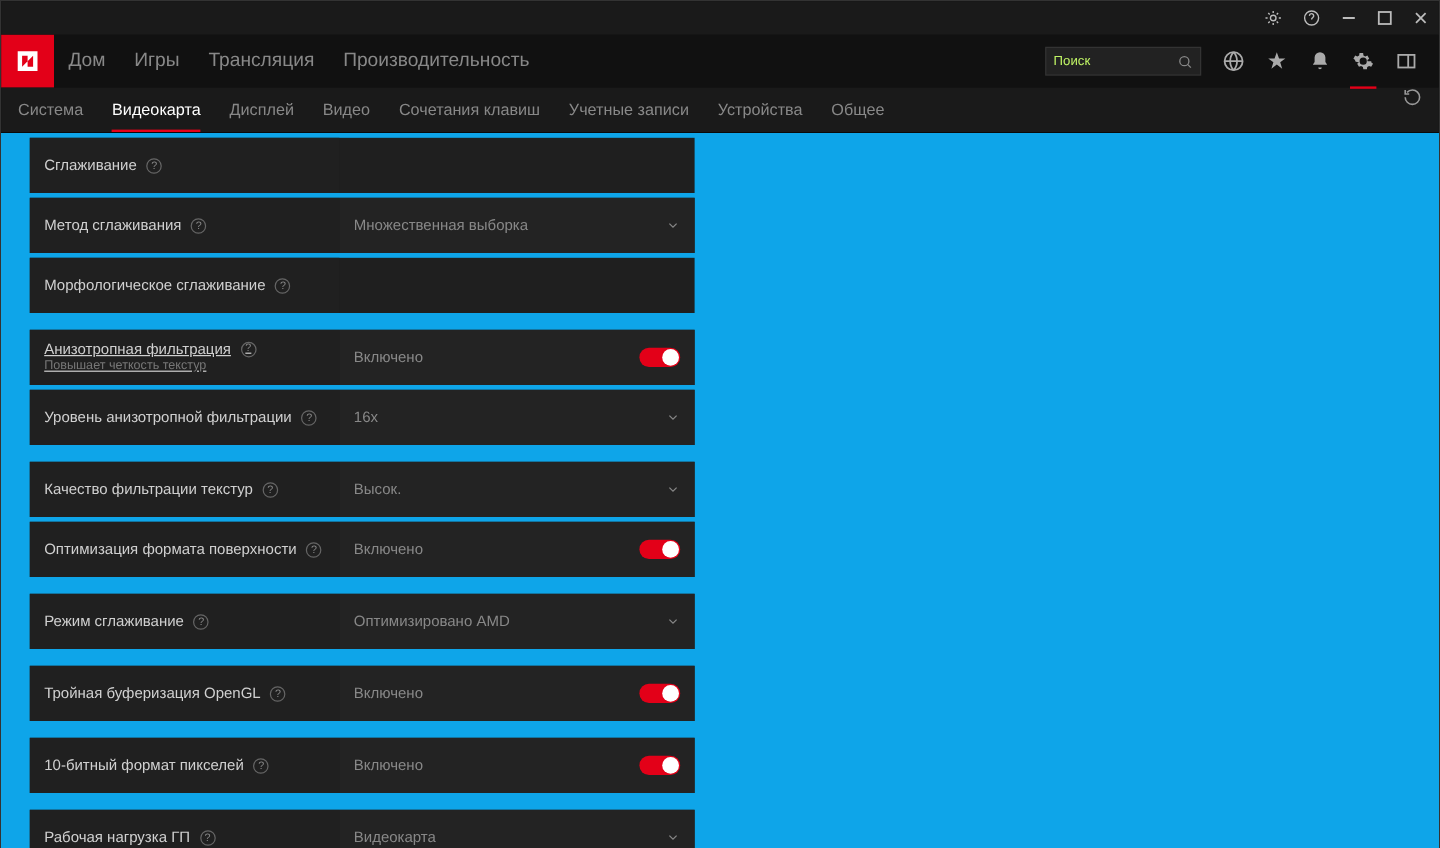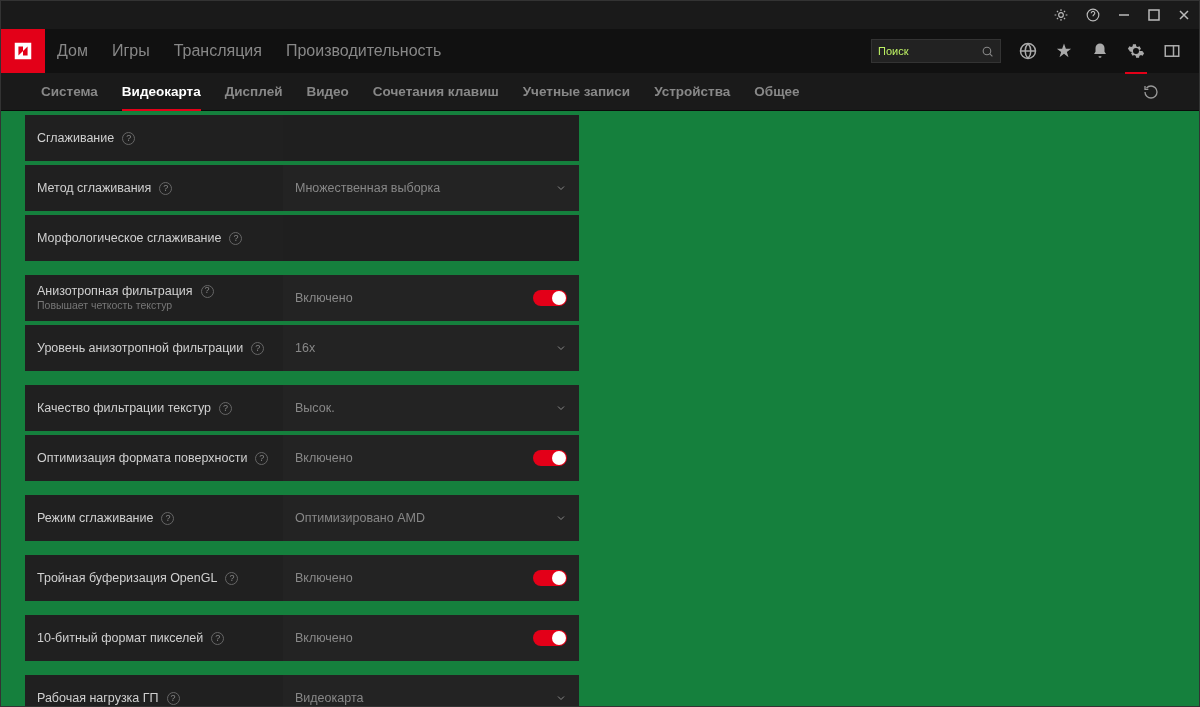--- a/index.html
+++ b/index.html
@@ -18,34 +18,34 @@
   .main-tabs { display: flex; gap: 24px; font-size: 16px; color: #888; }
   .main-tabs .mtab { cursor:pointer; }
   .topnav-right { margin-left:auto; display:flex; align-items:center; gap:18px; padding-right:18px;}
   .search { width: 130px; height: 24px; background:#222; border:1px solid #333; display:flex; align-items:center; padding:0 6px; color:#bef264;}
   .search span.placeholder { flex:1; font-size:11px; }
   .top-icon { width:18px; height:18px; color:#aaa; display:flex; align-items:center; justify-content:center;}
   .top-icon svg { width:18px; height:18px; }
   .top-icon.active { position:relative;}
   .top-icon.active::after { content:""; position:absolute; bottom:-14px; left:-2px; right:-2px; height:2px; background:#e30018;}
   
-  .subtabs { height: 38px; background:#1a1a1a; display:flex; align-items:center; gap:24px; padding:0 40px; border-bottom:1px solid #0a0a0a;font-weight:bold;}
+  .subtabs { height: 38px; background:#1a1a1a; display:flex; gap:24px; padding:0 14px; border-bottom:1px solid #0a0a0a;}
   .subtabs .stab { color:#888; font-size:13.5px; cursor:pointer; position:relative; line-height:38px;}
   .subtabs .stab.active { color:#fff; }
   .subtabs .stab.active::after { content:""; position:absolute; left:0; right:0; bottom:0; height:2px; background:#e30018;}
   .subtabs .reset-icon { margin-left:auto; color:#999; width:16px; height:16px;}
   
-  .content { flex:1; overflow-y:auto; background:#15803d; padding: 4px 0 0 24px; }
+  .content { flex:1; overflow-y:auto; background:#0ea5e9; padding: 4px 0 0 24px; }
   .rows { width: 554px; display:flex; flex-direction:column; gap:2px; }
   .row { display:flex; height:46px; background:#1f1f1f; }
   .row + .row { margin-top:2px; }
   .gap { height:10px; }
   .row .label { width: 258px; display:flex; align-items:center; padding-left:12px; color:#d0d0d0; font-size:12.5px; gap:8px; background:#202020;}
   .row .label .sub { font-size:10.5px; color:#777; display:block;}
-  .row .label .lbl-wrap { display:flex; flex-direction:column; line-height:1.3;}
+  .row .label .lbl-wrap { display:flex; flex-direction:column; line-height:1.3;text-decoration:underline;}
   .help { width:13px; height:13px; border:1px solid #666; border-radius:50%; display:inline-flex; align-items:center; justify-content:center; font-size:9px; color:#888; flex-shrink:0;}
   .row .val { flex:1; display:flex; align-items:center; padding:0 12px; color:#888; font-size:12.5px; background:#232323; justify-content:space-between;}
   .chev { width:12px; height:12px; }
   .chev svg { width:12px; height:12px; stroke:#888; fill:none; stroke-width:2;}
   
   .toggle { width:34px; height:16px; border-radius:10px; position:relative; }
   .toggle .knob { width:14px; height:14px; background:#fff; border-radius:50%; position:absolute; top:1px; }
   .toggle.on { background:#e30018; }
   .toggle.on .knob { right:1px; }
   .toggle.off { background:#555; }

